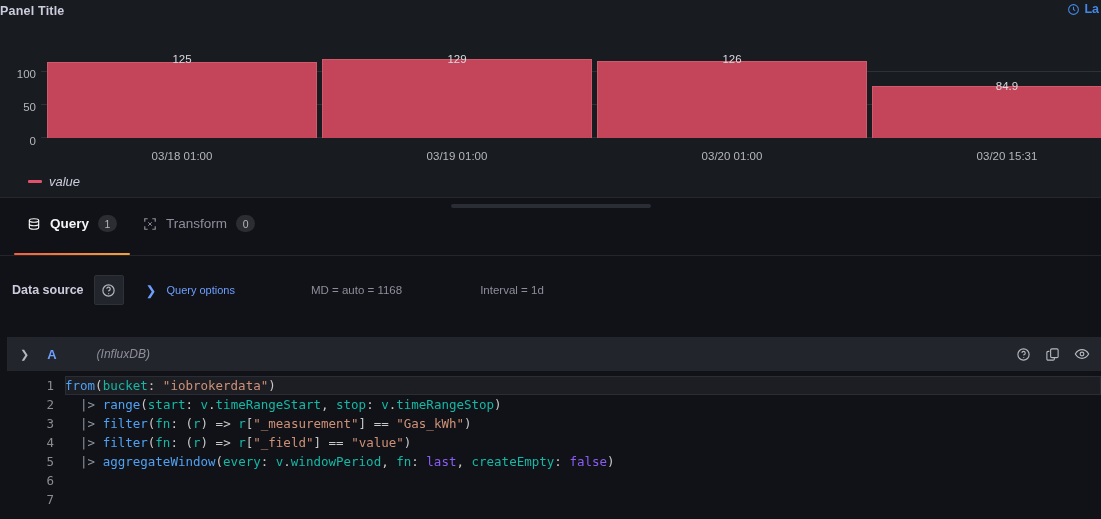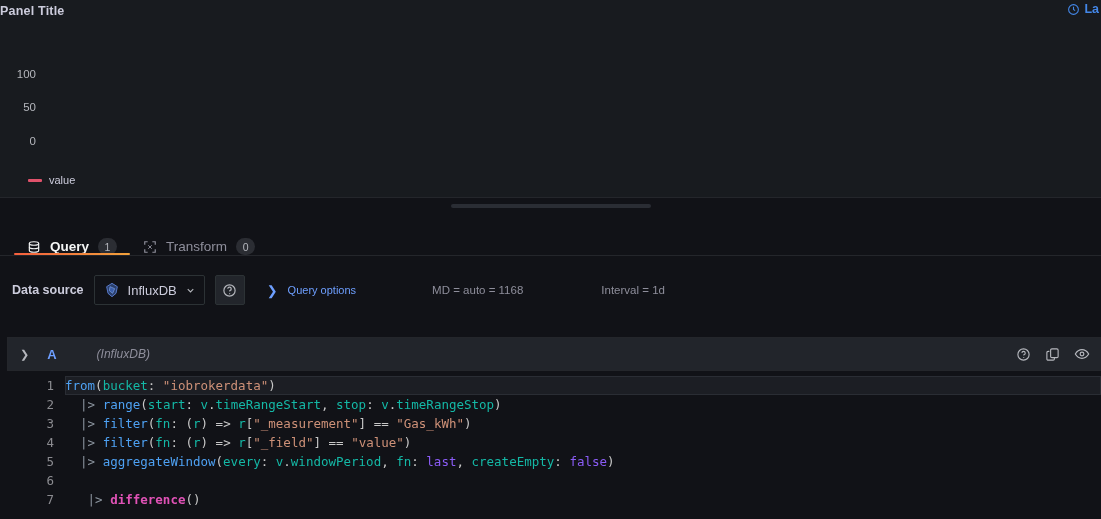--- a/index.html
+++ b/index.html
@@ -59,42 +59,42 @@
     position: absolute; transform: translateX(-50%);
     font-size: 11.5px; color: #b5b7bd; white-space: nowrap;
   }
   #legend {
     position: absolute; left: 28px; top: 174px;
     display: flex; align-items: center; gap: 7px;
   }
   #legend .swatch {
     width: 14px; height: 3px; background: #e0526b; border-radius: 1px;
   }
-  #legend .lbl { font-size: 11px; color: #ccccdc; }
+  #legend .lbl { font-size: 13px; color: #ccccdc; font-style: italic; }
 
   
   #resizer {
     position: absolute; left: 0; top: 199px; width: 1101px; height: 14px;
     background: #111217;
     display: flex; align-items: center; justify-content: center;
   }
   #resizer .grip {
     width: 200px; height: 4px; background: #2a2d34; border-radius: 2px;
   }
 
   
   #tabs {
     position: absolute; left: 0; top: 214px; width: 1101px; height: 42px;
     background: #111217;
     border-bottom: 1px solid #24262b;
     display: flex; align-items: flex-end; padding-left: 14px;
   }
   .tab {
     display: flex; align-items: center; gap: 9px;
-    padding: 0 13px 0 13px; position: relative; cursor: pointer;
+    padding: 0 13px 23px 13px; position: relative; cursor: pointer;
     font-size: 13.5px; color: #8e8e9b;
   }
   .tab.active { color: #f4f5f5; font-weight: bold; }
   .tab .underline {
     position: absolute; left: 0; right: 0; bottom: 0; height: 2px;
     background: linear-gradient(90deg, #f55f3e 0%, #f2a13b 100%);
     border-radius: 2px;
   }
   .tab .counter {
     display: inline-flex; align-items: center; justify-content: center;
@@ -194,20 +194,40 @@
     </div>
   </div>
 
   <div id="chart">
     <div id="y-axis">
       <div class="y-label" style="top:49px">100</div>
       <div class="y-label" style="top:82px">50</div>
       <div class="y-label" style="top:116px">0</div>
     </div>
 
+    <div id="plot">
+      <div class="gridline" style="top:49px"></div>
+      <div class="gridline" style="top:82px"></div>
+      <div class="gridline" style="top:115px"></div>
+
+      <div class="bar" style="left:6px;   width:270px; height:76px"></div>
+      <div class="bar" style="left:281px; width:270px; height:79px"></div>
+      <div class="bar" style="left:556px; width:270px; height:77px"></div>
+      <div class="bar" style="left:831px; width:270px; height:52px"></div>
+
+      <div class="bar-value" style="left:141px; top:31px">125</div>
+      <div class="bar-value" style="left:416px; top:31px">129</div>
+      <div class="bar-value" style="left:691px; top:31px">126</div>
+      <div class="bar-value" style="left:966px; top:58px">84.9</div>
+
+      <div class="x-label" style="left:141px; top:128px">03/18 01:00</div>
+      <div class="x-label" style="left:416px; top:128px">03/19 01:00</div>
+      <div class="x-label" style="left:691px; top:128px">03/20 01:00</div>
+      <div class="x-label" style="left:966px; top:128px">03/20 15:31</div>
+    </div>
   </div>
 
   <div id="legend">
     <span class="swatch"></span>
     <span class="lbl">value</span>
   </div>
 </div>
 
 <div id="resizer">
   <div class="grip"></div>
@@ -233,30 +253,20 @@
     </svg>
     <span>Transform</span>
     <span class="counter">0</span>
   </div>
 </div>
 
 <div id="ds-row">
 
   <div id="ds-label">Data source</div>
 
-  <div id="ds-picker">
-    <svg width="16" height="16" viewBox="0 0 24 24">
-      <path d="M12 2l8 5-2 10-6 5-6-5-2-10z" fill="#2a3f6b" stroke="#5b7fd4" stroke-width="1.4"></path>
-      <path d="M9 7l7 3-3 7-5-4z" fill="#3b5ea8" stroke="#7fa2e8" stroke-width="1"></path>
-    </svg>
-    <span class="name">InfluxDB</span>
-    <svg width="11" height="11" viewBox="0 0 24 24" fill="none" stroke="#b5b7bd" stroke-width="2.4">
-        <path d="M6 9l6 6 6-6"></path>
-      </svg>
-  </div>
 
   <div id="help-btn">
     <svg width="15" height="15" viewBox="0 0 24 24" fill="none" stroke="#b5b7bd" stroke-width="1.9">
       <circle cx="12" cy="12" r="9"></circle>
       <path d="M9.2 9.2a2.8 2.8 0 1 1 3.3 3.1v1.4"></path>
       <circle cx="12.3" cy="17" r=".9" fill="#b5b7bd" stroke="none"></circle>
     </svg>
   </div>
 
   <div id="query-options">
@@ -303,16 +313,15 @@
       <div>6</div>
       <div>7</div>
     </div>
     <div id="code">
       <div class="line cur"><span class="tk-fn">from</span><span class="tk-op">(</span><span class="tk-def">bucket</span><span class="tk-op">:</span><span class="tk-op"> </span><span class="tk-str">"iobrokerdata"</span><span class="tk-op">)</span></div>
       <div class="line"><span class="tk-op"> </span><span class="tk-op"> </span><span class="tk-pipe">|&gt;</span><span class="tk-op"> </span><span class="tk-fn">range</span><span class="tk-op">(</span><span class="tk-def">start</span><span class="tk-op">:</span><span class="tk-op"> </span><span class="tk-def">v</span><span class="tk-op">.</span><span class="tk-def">timeRangeStart</span><span class="tk-op">,</span><span class="tk-op"> </span><span class="tk-def">stop</span><span class="tk-op">:</span><span class="tk-op"> </span><span class="tk-def">v</span><span class="tk-op">.</span><span class="tk-def">timeRangeStop</span><span class="tk-op">)</span></div>
       <div class="line"><span class="tk-op"> </span><span class="tk-op"> </span><span class="tk-pipe">|&gt;</span><span class="tk-op"> </span><span class="tk-fn">filter</span><span class="tk-op">(</span><span class="tk-def">fn</span><span class="tk-op">:</span><span class="tk-op"> </span><span class="tk-op">(</span><span class="tk-def">r</span><span class="tk-op">)</span><span class="tk-op"> </span><span class="tk-op">=</span><span class="tk-op">&gt;</span><span class="tk-op"> </span><span class="tk-def">r</span><span class="tk-op">[</span><span class="tk-str">"_measurement"</span><span class="tk-op">]</span><span class="tk-op"> </span><span class="tk-op">=</span><span class="tk-op">=</span><span class="tk-op"> </span><span class="tk-str">"Gas_kWh"</span><span class="tk-op">)</span></div>
       <div class="line"><span class="tk-op"> </span><span class="tk-op"> </span><span class="tk-pipe">|&gt;</span><span class="tk-op"> </span><span class="tk-fn">filter</span><span class="tk-op">(</span><span class="tk-def">fn</span><span class="tk-op">:</span><span class="tk-op"> </span><span class="tk-op">(</span><span class="tk-def">r</span><span class="tk-op">)</span><span class="tk-op"> </span><span class="tk-op">=</span><span class="tk-op">&gt;</span><span class="tk-op"> </span><span class="tk-def">r</span><span class="tk-op">[</span><span class="tk-str">"_field"</span><span class="tk-op">]</span><span class="tk-op"> </span><span class="tk-op">=</span><span class="tk-op">=</span><span class="tk-op"> </span><span class="tk-str">"value"</span><span class="tk-op">)</span></div>
       <div class="line"><span class="tk-op"> </span><span class="tk-op"> </span><span class="tk-pipe">|&gt;</span><span class="tk-op"> </span><span class="tk-fn">aggregateWindow</span><span class="tk-op">(</span><span class="tk-def">every</span><span class="tk-op">:</span><span class="tk-op"> </span><span class="tk-def">v</span><span class="tk-op">.</span><span class="tk-def">windowPeriod</span><span class="tk-op">,</span><span class="tk-op"> </span><span class="tk-def">fn</span><span class="tk-op">:</span><span class="tk-op"> </span><span class="tk-key">last</span><span class="tk-op">,</span><span class="tk-op"> </span><span class="tk-def">createEmpty</span><span class="tk-op">:</span><span class="tk-op"> </span><span class="tk-key">false</span><span class="tk-op">)</span></div>
       <div class="line">&nbsp;</div>
-      <div class="line"><span class="tk-op"> </span><span class="tk-op"> </span><span class="tk-op"> </span><span class="tk-pipe">|&gt;</span><span class="tk-op"> </span><span class="tk-pink">difference</span><span class="tk-op">(</span><span class="tk-op">)</span></div>
     </div>
   </div>
 </div>
 
 </body></html>

